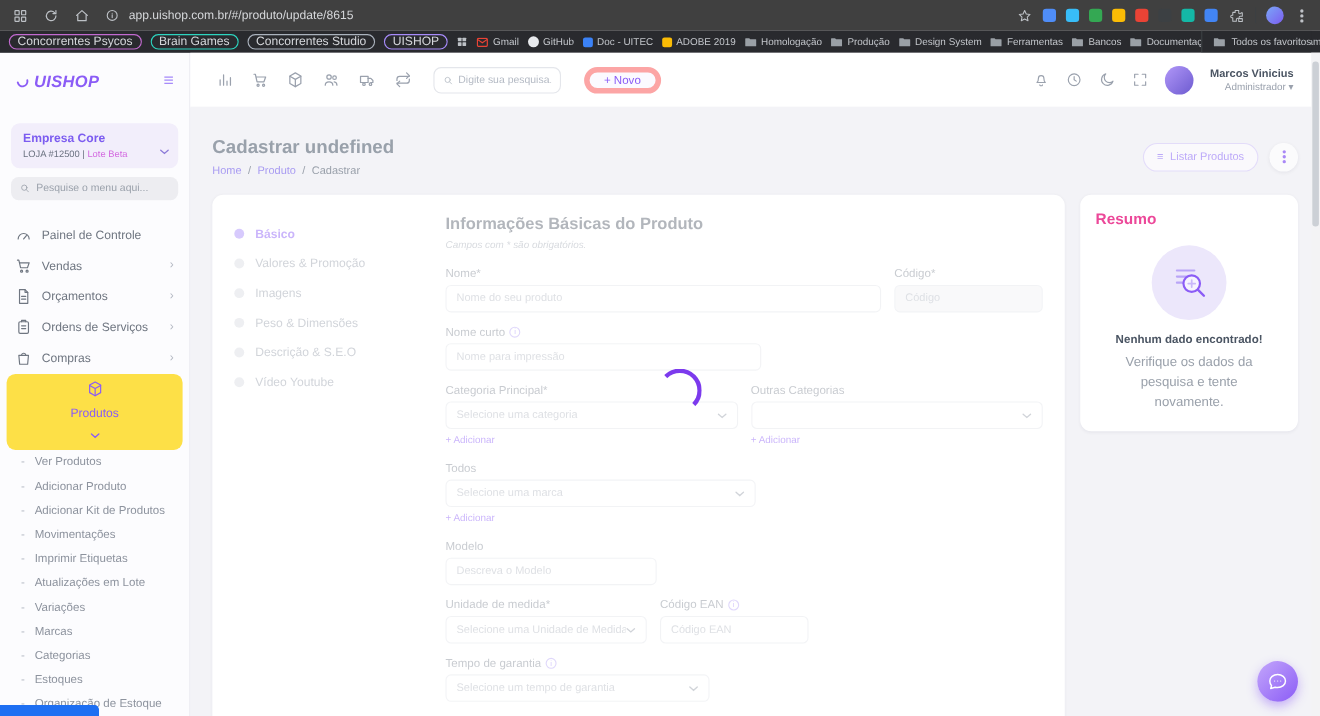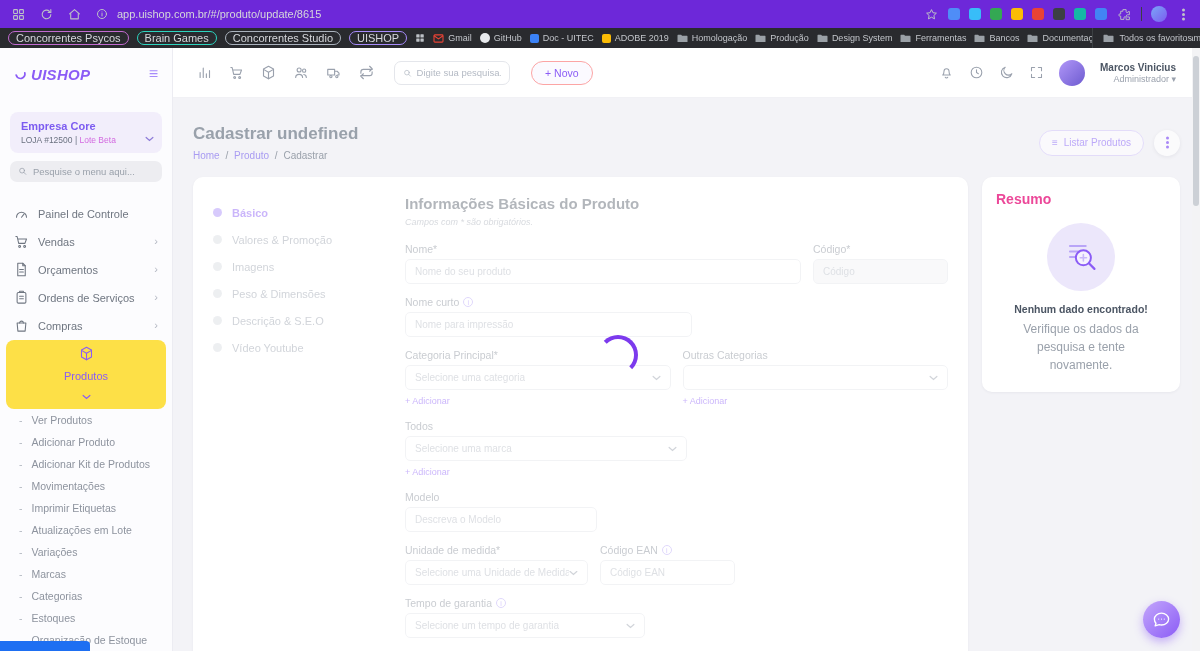--- a/index.html
+++ b/index.html
@@ -1,21 +1,21 @@
 <!DOCTYPE html>
 <html><head>
 <meta charset="utf-8">
 <style>
   * { margin:0; padding:0; box-sizing:border-box; }
   html,body { width:1200px; height:651px; overflow:hidden; }
   body { font-family:"Liberation Sans", sans-serif; background:#f3f3f7; }
   .screen { position:relative; width:1200px; height:651px; overflow:hidden; }
 
   
-  .toolbar { height:28px; background:#6d28d9; display:flex; align-items:center; padding:0 10px; gap:12px; color:#c0c3c8; }
+  .toolbar { height:28px; background:#404040; display:flex; align-items:center; padding:0 10px; gap:12px; color:#c0c3c8; }
   .tb-ico { display:inline-flex; align-items:center; justify-content:center; width:16px; height:16px; color:#bdc1c6; cursor:pointer; }
   .url-area { display:flex; align-items:center; gap:7px; flex:0 1 auto; min-width:0; }
   .url-text { color:#d5d7da; font-size:11px; white-space:nowrap; }
   .tb-right { margin-left:auto; display:flex; align-items:center; gap:9px; }
   .ext { width:12px; height:12px; border-radius:3px; cursor:pointer; }
   .e0{background:#4f8df7}.e1{background:#38bdf8}.e2{background:#34a853}.e3{background:#fbbc05}
   .e4{background:#ea4335}.e5{background:#3c4043}.e6{background:#14b8a6}.e7{background:#4285f4}
   .tb-div { width:1px; height:14px; background:#3c4043; }
   .tb-avatar { width:16px; height:16px; border-radius:50%; background:linear-gradient(135deg,#7aa7f7,#7c5cf0); cursor:pointer; }
   .vdots { display:inline-block; width:3px; height:3px; border-radius:50%; background:currentColor; box-shadow:0 -4.5px 0 currentColor, 0 4.5px 0 currentColor; }
@@ -57,21 +57,21 @@
   .sub { display:flex; align-items:center; gap:9px; padding:5px 14px 5px 19px; font-size:10.5px; color:#8d939e; cursor:pointer; white-space:nowrap; }
   .dash { color:#b3b8c2; }
 
   
   .main { flex:1; display:flex; flex-direction:column; position:relative; min-width:0; }
   .appbar { height:50px; flex:0 0 50px; background:#fff; border-bottom:1px solid #f1f1f5; display:flex; align-items:center; padding:0 24px; gap:17px; }
   .abar-ico { display:inline-flex; color:#9aa1ad; cursor:pointer; }
   .top-search { width:116px; height:24px; border:1px solid #e4e6eb; border-radius:7px; display:flex; align-items:center; gap:5px; padding:0 8px; color:#b4bac4; margin-left:3px; }
   .top-search input { border:none; outline:none; background:transparent; font-size:9.5px; width:100%; color:#6b7280; font-family:inherit; }
   .top-search input::placeholder { color:#b4bac4; }
-  .novo { height:24px; border:1px solid #fca5a5; color:#8b5cf6; background:#fbfaff; border-radius:12px; font-size:10.5px; padding:0 13px; display:inline-flex; align-items:center; cursor:pointer; font-family:inherit; margin-left:4px; }
+  .novo { height:24px; border:5px solid #fca5a5; color:#8b5cf6; background:#fbfaff; border-radius:12px; font-size:10.5px; padding:0 13px; display:inline-flex; align-items:center; cursor:pointer; font-family:inherit; margin-left:4px; }
   .right-cluster { margin-left:auto; display:flex; align-items:center; gap:15px; }
   .avatar { width:26px; height:26px; border-radius:50%; background:linear-gradient(135deg,#b197f8,#6d5bd0); cursor:pointer; }
   .user-meta { cursor:pointer; }
   .user-name { font-size:10px; color:#4b5563; font-weight:bold; text-align:left; }
   .user-role { font-size:9px; color:#9aa1ad; text-align:right; margin-top:1px; }
 
   
   .content { flex:1; padding:0 12px; overflow:hidden; position:relative; }
   .page-head { display:flex; align-items:center; margin:26px 8px 16px; }
   .page-title { font-size:17px; font-weight:bold; color:#99a1ab; }

